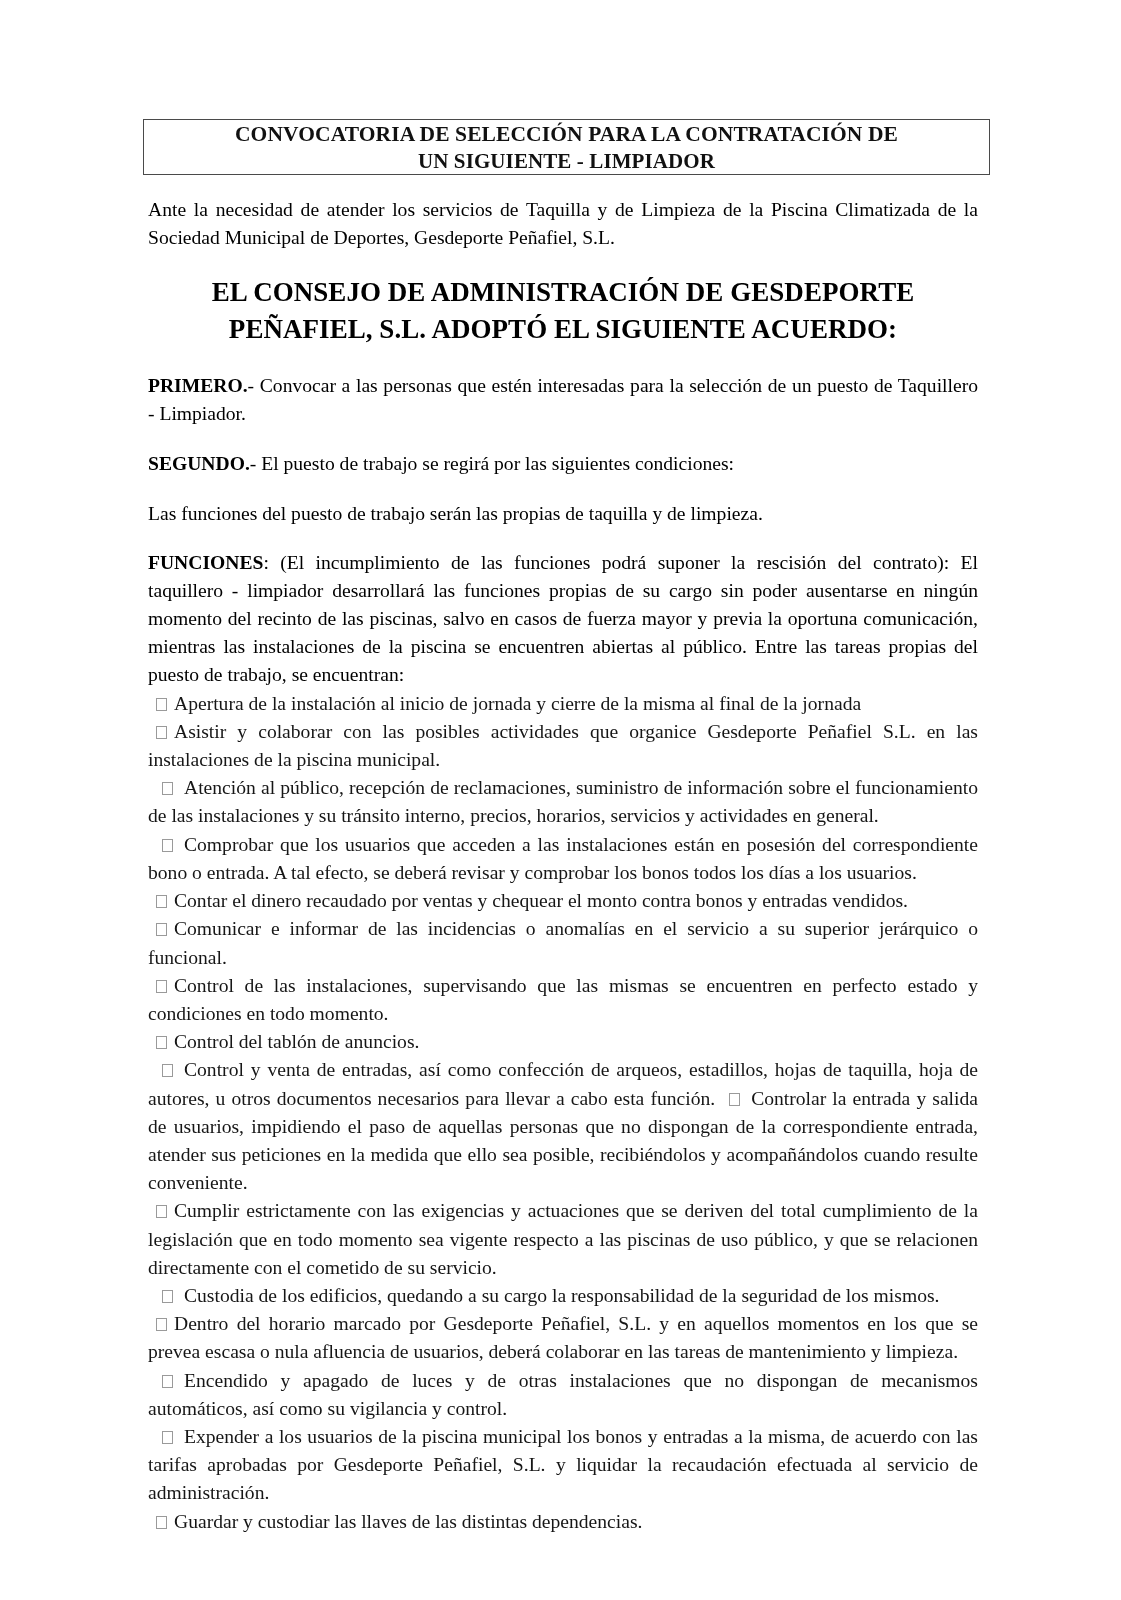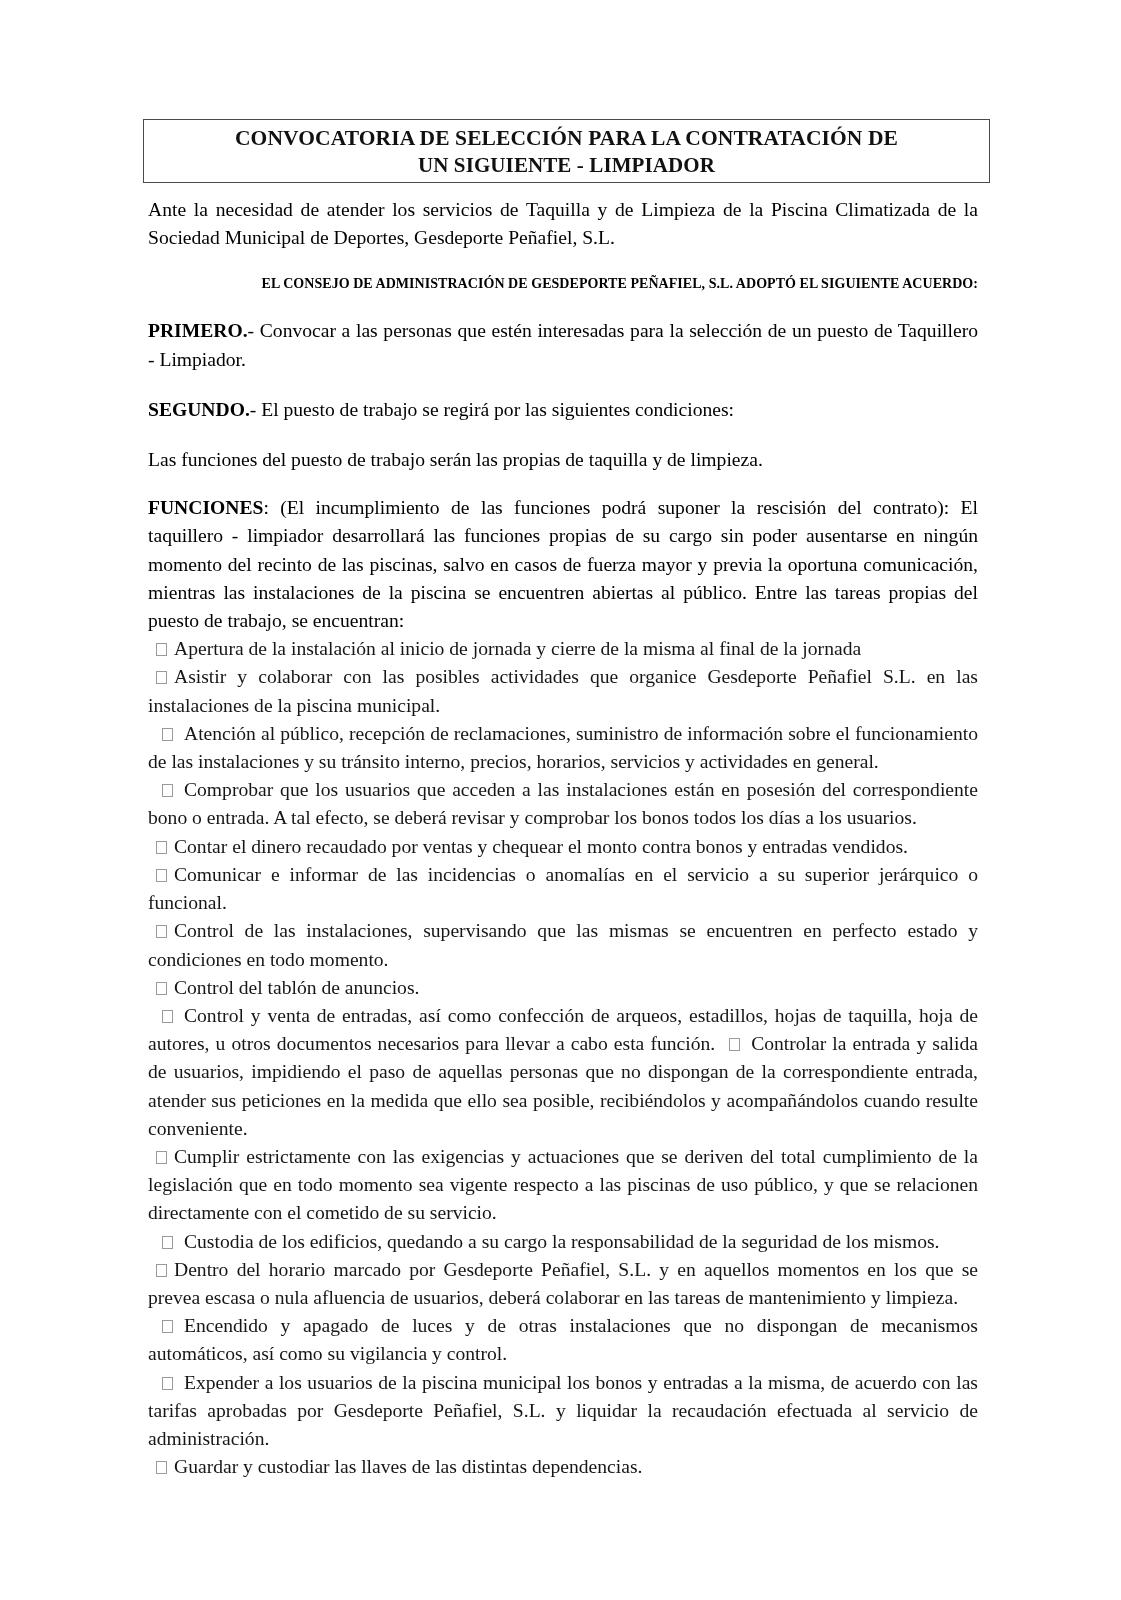--- a/index.html
+++ b/index.html
@@ -24,21 +24,21 @@
     height: 1600px;
     background: #ffffff;
   }
 
   
   .title-box {
     position: absolute;
     left: 143px;
     top: 119px;
     width: 847px;
-    height: 64px;
+    height: 56px;
     border: 1.6px solid #4a4a4a;
     box-sizing: border-box;
     display: flex;
     flex-direction: column;
     align-items: center;
     justify-content: center;
     padding-top: 2px;
   }
   .title-line {
     font-weight: bold;
@@ -67,23 +67,23 @@
     line-height: 1.44;
     text-align: justify;
     text-justify: inter-word;
     color: #000000;
   }
 
   .para-intro { margin-bottom: 22px; }
 
   .heading-strong {
     font-weight: bold;
-    font-size: 14px;
+    font-size: 27px;
     line-height: 1.36;
-    text-align: right;
+    text-align: center;
     margin-bottom: 24px;
     letter-spacing: 0.05px;
   }
 
   .para-primero { margin-bottom: 22px; }
   .para-segundo { margin-bottom: 22px; }
   .para-funcpre { margin-bottom: 20px; }
   .para-funciones { margin-bottom: 0px; }
 
   .lead-underline {

